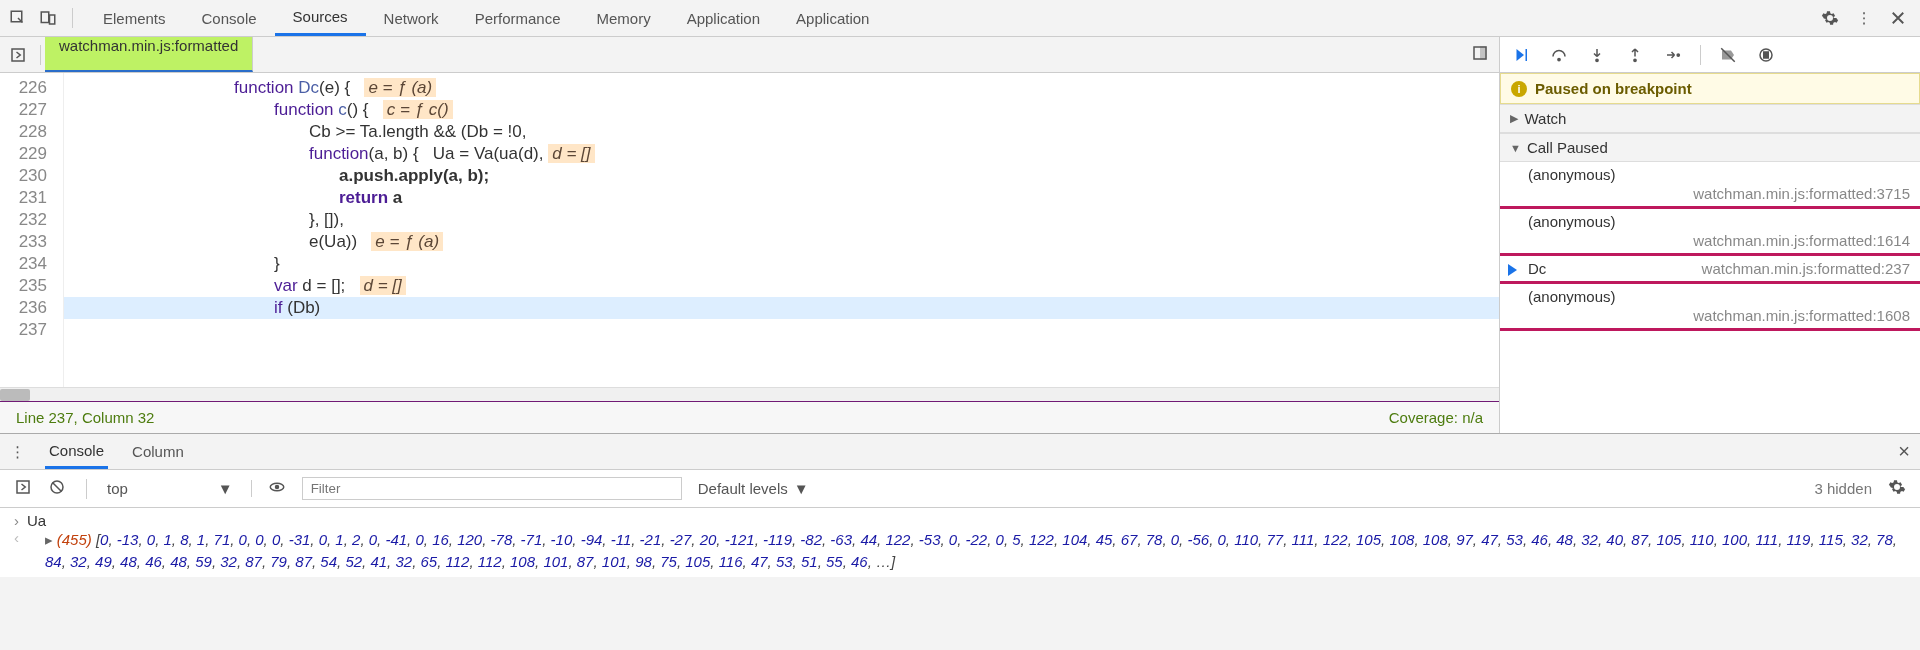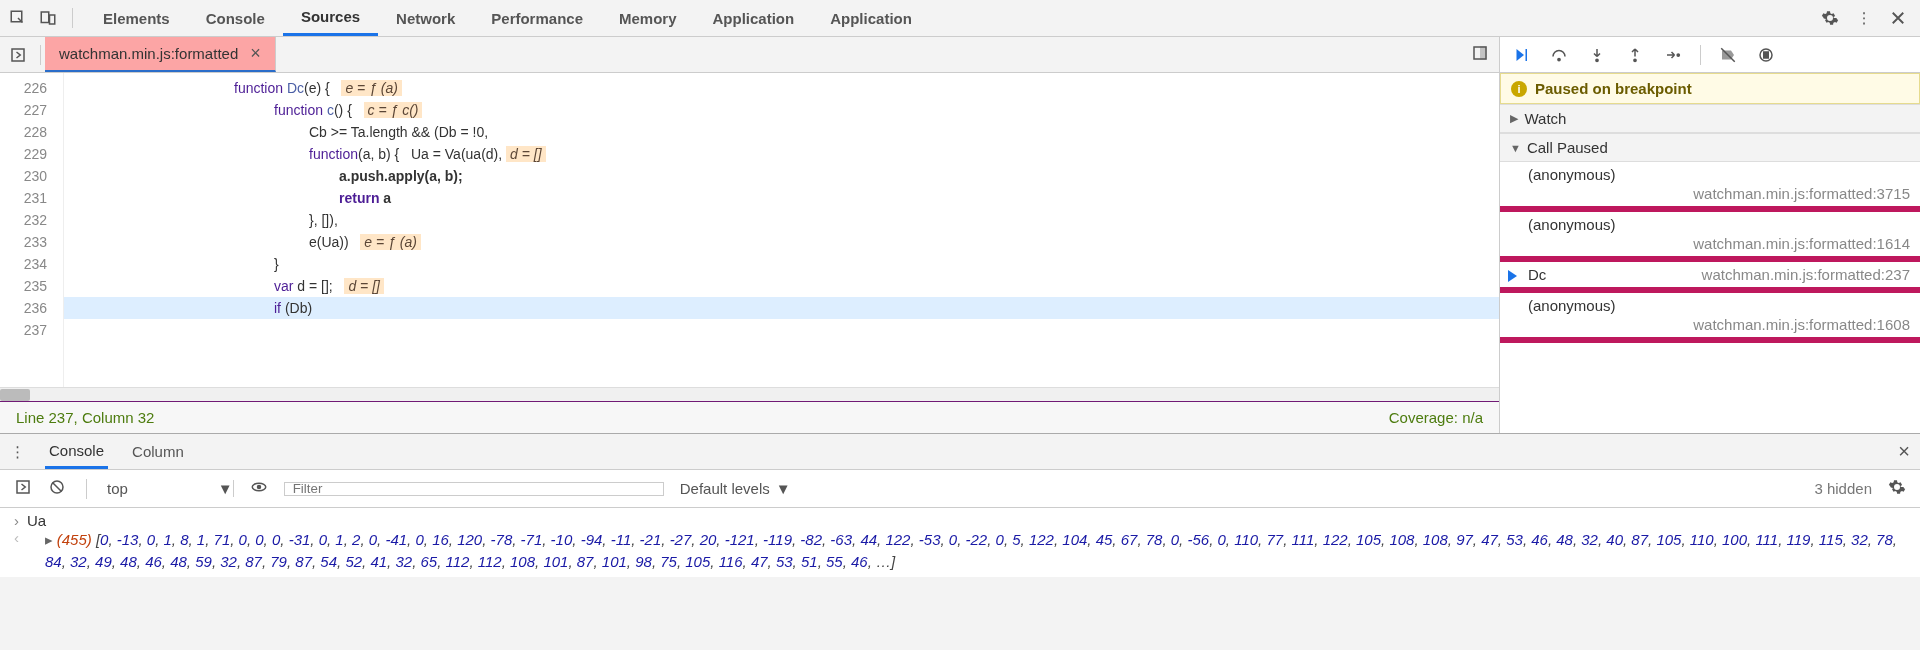--- a/index.html
+++ b/index.html
@@ -2,31 +2,31 @@
 <html><head>
 <meta charset="utf-8">
 <style>
 * { margin:0; padding:0; box-sizing:border-box; font-family:"Segoe UI",Arial,sans-serif; }
 body { width:1920px; height:650px; background:#f3f3f3; color:#333; overflow:hidden; font-size:15px; }
 .toolbar { height:37px; background:#f3f3f3; border-bottom:1px solid #ccc; display:flex; align-items:center; }
 .tb-icons { display:flex; align-items:center; padding:0 8px; gap:10px; }
 .tb-icon { width:20px; height:20px; display:flex; align-items:center; justify-content:center; color:#555; }
 .tb-sep { width:1px; height:20px; background:#ccc; margin:0 4px; }
 .main-tabs { display:flex; height:100%; }
-.main-tab { padding:0 18px; display:flex; align-items:center; color:#555; cursor:pointer;font-weight:bold; }
+.main-tab { padding:0 18px; display:flex; align-items:center; color:#555; cursor:pointer; }
 .main-tab.active { color:#333; border-bottom:3px solid #1a73e8; }
 .tb-right { margin-left:auto; display:flex; align-items:center; padding-right:12px; gap:14px; }
 .middle { display:flex; height:396px; }
 .left-pane { flex:1; display:flex; flex-direction:column; background:#fff; border-right:1px solid #ccc; }
 .file-tab-bar { height:36px; border-bottom:1px solid #ccc; display:flex; align-items:center; background:#f3f3f3; }
 .ft-icon { width:36px; display:flex; align-items:center; justify-content:center; color:#555; }
-.file-tab { height:100%; padding:0 14px; display:flex; align-items:center; gap:12px; background:#fca5a5; border-right:1px solid #ccc; border-bottom:2px solid #2a6dc9; }
+.file-tab { height:100%; padding:0 14px; display:flex; align-items:center; gap:22px; background:#bef264; border-right:1px solid #ccc; border-bottom:2px solid #2a6dc9;flex-direction:column; }
 .file-tab-close { color:#555; font-size:18px; }
 .ft-right { margin-left:auto; padding-right:10px; color:#555; }
-.code-area { flex:1; display:flex; font-family:Consolas,Menlo,monospace; font-size:14px; overflow:hidden; background:#fff; position:relative; }
+.code-area { flex:1; display:flex; font-family:Consolas,Menlo,monospace; font-size:17px; overflow:hidden; background:#fff; position:relative; }
 .gutter { width:64px; text-align:right; color:#888; padding-right:16px; padding-top:4px; border-right:1px solid #eee; }
 .gutter div { height:22px; line-height:22px; }
 .code-lines { flex:1; padding-top:4px; padding-left:0; white-space:pre; overflow:hidden; }
 .code-lines .line { height:22px; line-height:22px; padding-left:170px; }
 .code-lines .line.i2 { padding-left:210px; }
 .code-lines .line.i3 { padding-left:245px; }
 .code-lines .line.i4 { padding-left:275px;font-weight:bold; }
 .kw { color:#4c1d95; }
 .fn { color:#4b5fa6; }
 .hl { background:#ffe6c7; font-style:italic; color:#5b4636; padding:0 4px; }
@@ -37,36 +37,36 @@
 .status-right { margin-left:auto; }
 .right-pane { width:420px; display:flex; flex-direction:column; background:#fff; }
 .debug-controls { height:36px; border-bottom:1px solid #ccc; display:flex; align-items:center; padding:0 10px; gap:16px; }
 .dbg-btn { width:22px; height:22px; display:flex; align-items:center; justify-content:center; color:#555; }
 .dbg-btn.resume { color:#1a73e8; }
 .dbg-sep { width:1px; height:20px; background:#ccc; }
 .pause-banner { background:#fffbe6; border:1px solid #e6db8e; color:#6b5c00; padding:6px 10px; display:flex; align-items:center; gap:8px; }
 .info-icon { width:16px; height:16px; background:#c9a700; color:#fff; border-radius:50%; display:flex; align-items:center; justify-content:center; font-size:11px; font-weight:bold; }
 .section-hdr { padding:5px 10px; border-top:1px solid #ddd; border-bottom:1px solid #ddd; background:#f3f3f3; color:#333; display:flex; align-items:center; gap:6px; }
 .tri { font-size:11px; color:#666; }
-.stack-item { padding:4px 10px 4px 28px; border-bottom:6px solid #be185d; position:relative; }
+.stack-item { padding:4px 10px 4px 28px; border-bottom:3px solid #be185d; position:relative; }
 .stack-fn { color:#333; }
 .stack-loc { color:#888; text-align:right; margin-top:2px; }
 .stack-item.active::before { content:""; position:absolute; left:8px; top:8px; width:0; height:0; border-top:6px solid transparent; border-bottom:6px solid transparent; border-left:9px solid #1a73e8; }
 .stack-item.active .stack-fn { color:#333; }
 .stack-row { display:flex; justify-content:space-between; align-items:center; }
 .stack-right { color:#888; }
 .console-panel { border-top:1px solid #aaa; display:flex; flex-direction:column; background:#fff; }
 .console-tabs { height:36px; display:flex; align-items:center; border-bottom:1px solid #ccc; padding:0 10px; gap:20px; background:#f3f3f3; }
 .console-tabs .ctab { padding:0 4px; height:100%; display:flex; align-items:center; color:#555; }
 .console-tabs .ctab.active { color:#333; border-bottom:3px solid #1a73e8; }
 .console-tabs .kebab { color:#555; }
 .console-tabs .close { margin-left:auto; color:#555; font-size:20px; }
 .console-toolbar { height:38px; display:flex; align-items:center; border-bottom:1px solid #ccc; padding:0 14px; gap:16px; color:#555; }
-.ctx-select { display:flex; align-items:center; gap:90px; border-right:1px solid #ccc; }
-.filter-input { width:380px; height:14px; border:1px solid #ccc; padding:0 8px; color:#888; background:#fff; }
+.ctx-select { display:flex; align-items:center; gap:90px; border-right:1px solid #ccc; padding-right:18px; }
+.filter-input { width:380px; height:23px; border:1px solid #ccc; padding:0 8px; color:#888; background:#fff; }
 .level-select { display:flex; align-items:center; gap:6px; }
 .hidden-msg { margin-left:auto; color:#777; }
 .console-body { padding:4px 14px; font-family:Consolas,Menlo,monospace; font-size:15px; }
 .console-row { display:flex; align-items:flex-start; gap:8px; }
 .prompt { color:#888; }
 .arr-preview { color:#444; padding-left:36px; line-height:22px; }
 .arr-preview .len { color:#c2410c; font-style:italic; }
 .arr-preview .n { color:#1a1aa6; }
 svg { width:18px; height:18px; }
 </style>

